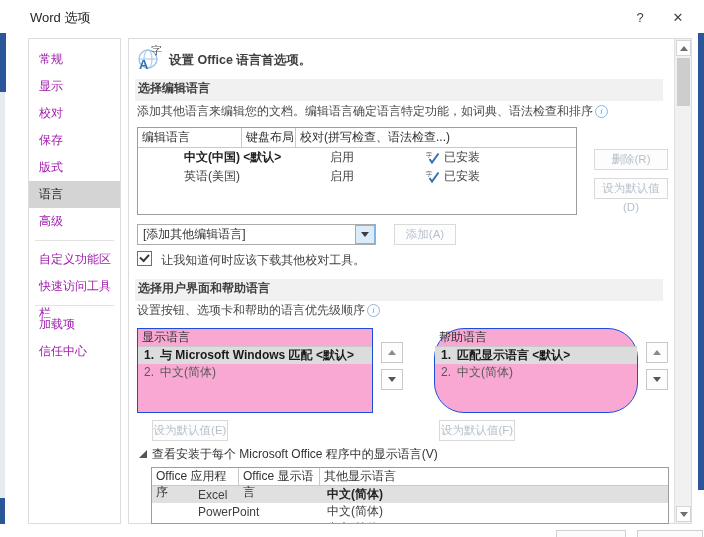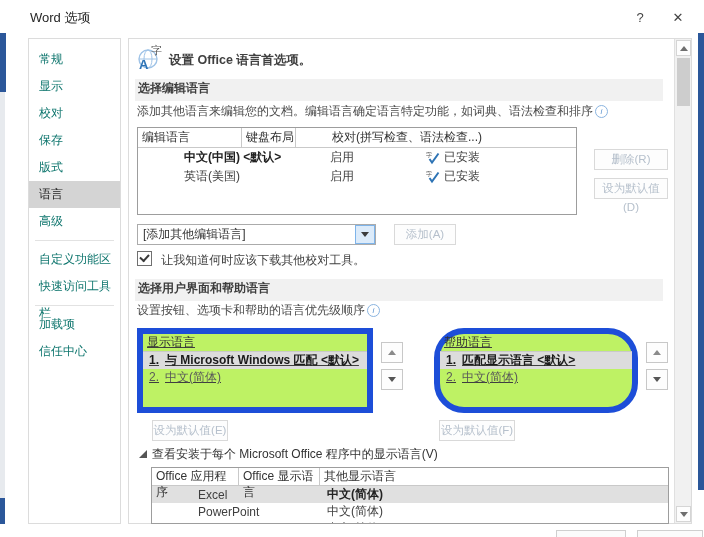--- a/index.html
+++ b/index.html
@@ -9,39 +9,39 @@
 
   
   .titlebar{left:0;top:0;width:704px;height:33px;background:#fff;}
   .title{left:30px;top:9px;font-size:13px;color:#262626;}
   .winbtn{width:30px;height:22px;top:7px;text-align:center;line-height:22px;color:#444;font-size:13px;cursor:default;}
   .edge{background:#2b579a;}
   .edge-gray{background:#e7eaee;}
 
   
   .sidebar{left:28px;top:38px;width:93px;height:486px;border:1px solid #dcdcdc;background:#fff;box-sizing:border-box;padding-top:7px;}
-  .side-item{height:27px;line-height:27px;padding-left:10px;color:#0f766e;cursor:default;}
+  .side-item{height:27px;line-height:27px;padding-left:10px;color:#a21caf;cursor:default;}
   .side-item.sel{background:#d4d4d4;color:#1f1f1f;}
   .side-div{height:1px;background:#e2e2e2;margin:5px 6px;}
 
   
   .panel{left:128px;top:38px;width:564px;height:486px;border:1px solid #dcdcdc;background:#fff;box-sizing:border-box;}
   .intro{left:40px;top:13px;font-weight:600;color:#404040;font-size:12.5px;}
   .band{left:6px;width:528px;height:22px;line-height:18px;background:#f1f1f1;font-weight:bold;color:#3d3d3d;padding-left:3px;box-sizing:border-box;}
   .desc{color:#4a4a4a;}
 
   
   .info{display:inline-block;width:11px;height:11px;border:1px solid #8ab4e0;border-radius:50%;
         color:#5b93cf;font-size:8px;line-height:11px;text-align:center;vertical-align:1px;margin-left:2px;font-style:italic;}
 
   
   .tbl{border:1px solid #9d9d9d;background:#fff;box-sizing:border-box;}
   .t-head{display:flex;height:19px;border-bottom:1px solid #c9c9c9;}
   .t-hcell{line-height:18px;padding-left:4px;box-sizing:border-box;border-right:1px solid #c9c9c9;color:#333;}
-  .t-hcell:last-child{border-right:none;margin-left:32px;}
+  .t-hcell:last-child{border-right:none;}
   .t-row{display:flex;height:19px;align-items:center;cursor:default;}
   .t-cell{padding-left:4px;box-sizing:border-box;white-space:nowrap;overflow:hidden;margin-left:42px;}
   .c1{width:104px;} .c2{width:54px;} .c3{flex:1;}
   .bold{font-weight:bold;color:#222;}
   .proof{display:inline-flex;align-items:center;gap:4px;}
 
   
   .btn{border:1px solid #d9d9d9;background:#fdfdfd;color:#b6c0cc;text-align:center;box-sizing:border-box;font-size:11.5px;cursor:default;}
 
   
@@ -50,21 +50,21 @@
   .combo-arrow{width:20px;background:#dcebfa;border:1px solid #7eb4ea;display:flex;align-items:center;justify-content:center;box-sizing:border-box;}
   .tri-down{width:0;height:0;border-left:4px solid transparent;border-right:4px solid transparent;border-top:5px solid #3c3c3c;}
   .tri-up{width:0;height:0;border-left:4px solid transparent;border-right:4px solid transparent;border-bottom:5px solid #8a8a8a;}
   .tri-exp{width:0;height:0;border-left:8px solid transparent;border-bottom:8px solid #555;display:inline-block;margin-right:5px;}
 
   
   .cbx{width:13px;height:13px;border:1px solid #707070;background:#fff;display:inline-block;position:relative;vertical-align:-2px;margin-right:6px;}
   .cbx .mark{position:absolute;left:2px;top:2px;width:7px;height:4px;border-left:2px solid #3a3a3a;border-bottom:2px solid #3a3a3a;transform:rotate(-48deg);}
 
   
-  .lbox{border:6px solid #1d4ed8;background:#bef264;box-sizing:border-box;text-decoration:underline;}
+  .lbox{border:1px solid #1d4ed8;background:#f9a8d4;box-sizing:border-box;}
   .lbox-title{height:17px;line-height:16px;padding-left:4px;border-bottom:1px solid #c9c9c9;color:#333;}
   .l-item{display:flex;height:17px;line-height:17px;cursor:default;color:#595959;}
   .l-item .num{width:22px;padding-left:6px;box-sizing:border-box;}
   .l-item.sel{background:#dcdcdc;color:#1a1a1a;font-weight:bold;}
   .spin{width:22px;height:21px;border:1px solid #c8c8c8;background:#fdfdfd;display:flex;align-items:center;justify-content:center;box-sizing:border-box;cursor:default;}
 
   
   .a-hcell{line-height:16px;padding-left:4px;box-sizing:border-box;border-right:1px solid #c9c9c9;color:#333;}
   .a-hcell:last-child{border-right:none;}
   .a-row{display:flex;height:17px;align-items:center;cursor:default;}

